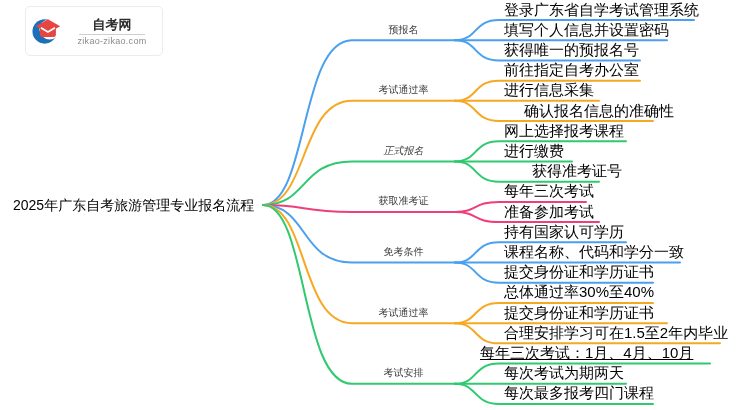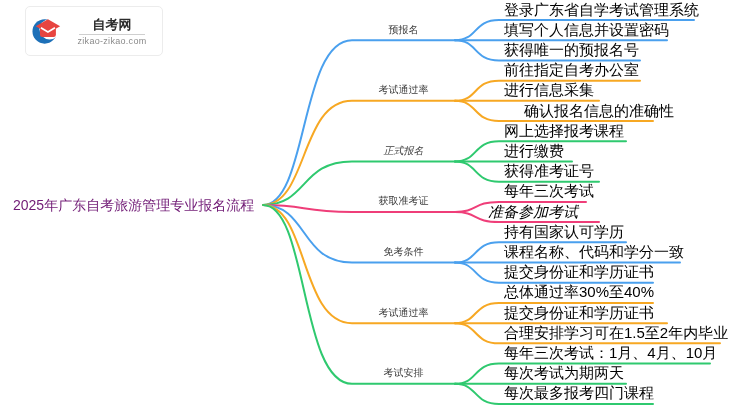--- a/index.html
+++ b/index.html
@@ -8,21 +8,21 @@
   #links{position:absolute;left:0;top:0;}
   
   .logo{position:absolute;left:25px;top:6px;width:138px;height:50px;border:1px solid #ececec;
         border-radius:5px;background:#fff;display:flex;align-items:center;gap:6px;
         padding:2px 6px;box-sizing:border-box;cursor:pointer;}
   .logo-col{display:flex;flex-direction:column;align-items:center;flex:1;}
   .site-name{font-size:13px;font-weight:bold;color:#2b2b2b;line-height:15px;}
   .logo-divider{width:66px;height:1px;background:#cfcfcf;margin:2px 0 1px 0;}
   .site-domain{font-size:9px;color:#8a8a8a;letter-spacing:.3px;line-height:10px;}
   
-  .root-label{position:absolute;left:13px;top:197px;font-size:14px;color:#701a75;
+  .root-label{position:absolute;left:13px;top:197px;font-size:14px;color:#000000;
               white-space:nowrap;line-height:16px;}
   .blabel{position:absolute;left:352px;width:103px;text-align:center;font-size:10px;
           color:#3c3c3c;white-space:nowrap;line-height:16px;}
   .clabel{position:absolute;font-size:15px;color:#000000;white-space:nowrap;line-height:16px;}
 </style>
 </head>
 <body>
 
 <div id="stage">
 
@@ -78,31 +78,31 @@
       <div class="clabel" style="left: 504px; top: 1.5px;">登录广东省自学考试管理系统</div>
       <div class="clabel" style="left: 504px; top: 21.71px;">填写个人信息并设置密码</div>
       <div class="clabel" style="left: 504px; top: 41.92px;">获得唯一的预报名号</div>
       <div class="blabel" style="top: 82.34px;">考试通过率</div>
       <div class="clabel" style="left: 504px; top: 62.13px;">前往指定自考办公室</div>
       <div class="clabel" style="left: 504px; top: 82.34px;">进行信息采集</div>
       <div class="clabel" style="left: 524px; top: 102.55px;">确认报名信息的准确性</div>
       <div class="blabel" style="top: 142.97px; font-style: italic;">正式报名</div>
       <div class="clabel" style="left: 504px; top: 122.76px;">网上选择报考课程</div>
       <div class="clabel" style="left: 504px; top: 142.97px;">进行缴费</div>
-      <div class="clabel" style="left: 504px; top: 163.18px; text-align: center;">获得准考证号</div>
+      <div class="clabel" style="left: 532px; top: 163.18px; text-align: center;">获得准考证号</div>
       <div class="blabel" style="top: 193.495px;">获取准考证</div>
       <div class="clabel" style="left: 504px; top: 183.39px;">每年三次考试</div>
-      <div class="clabel" style="left: 488px; top: 203.6px; font-style: italic;">准备参加考试</div>
+      <div class="clabel" style="left: 504px; top: 203.6px;">准备参加考试</div>
       <div class="blabel" style="top: 244.02px;">免考条件</div>
       <div class="clabel" style="left: 504px; top: 223.81px;">持有国家认可学历</div>
       <div class="clabel" style="left: 504px; top: 244.02px;">课程名称、代码和学分一致</div>
       <div class="clabel" style="left: 504px; top: 264.23px; text-align: right;">提交身份证和学历证书</div>
       <div class="blabel" style="top: 304.65px;">考试通过率</div>
       <div class="clabel" style="left: 504px; top: 284.44px;">总体通过率30%至40%</div>
       <div class="clabel" style="left: 504px; top: 304.65px;">提交身份证和学历证书</div>
       <div class="clabel" style="left: 504px; top: 324.86px;">合理安排学习可在1.5至2年内毕业</div>
       <div class="blabel" style="top: 365.28px;">考试安排</div>
-      <div class="clabel" style="left: 504px; top: 345.07px;">每年三次考试：1月、4月、10月</div>
+      <div class="clabel" style="left: 480px; top: 345.07px; text-decoration: underline;">每年三次考试：1月、4月、10月</div>
       <div class="clabel" style="left: 504px; top: 365.28px;">每次考试为期两天</div>
       <div class="clabel" style="left: 504px; top: 385.49px;">每次最多报考四门课程</div>
     </div>
 
 </div>
 
 </body></html>

